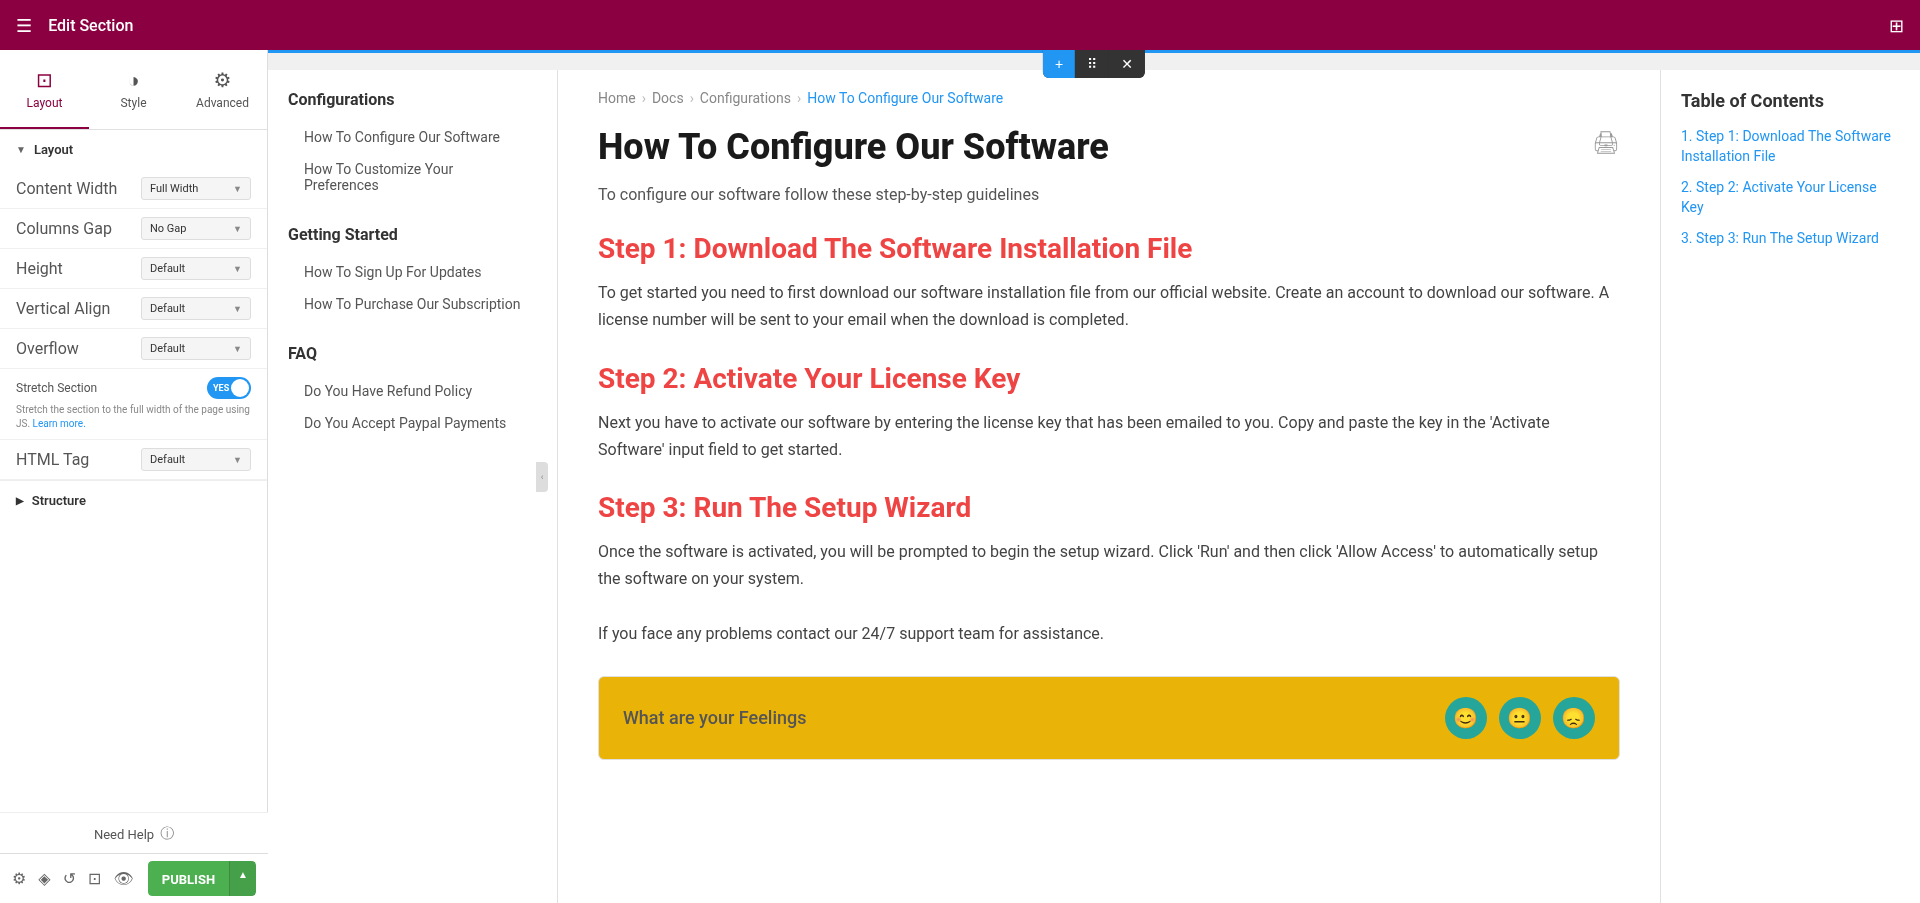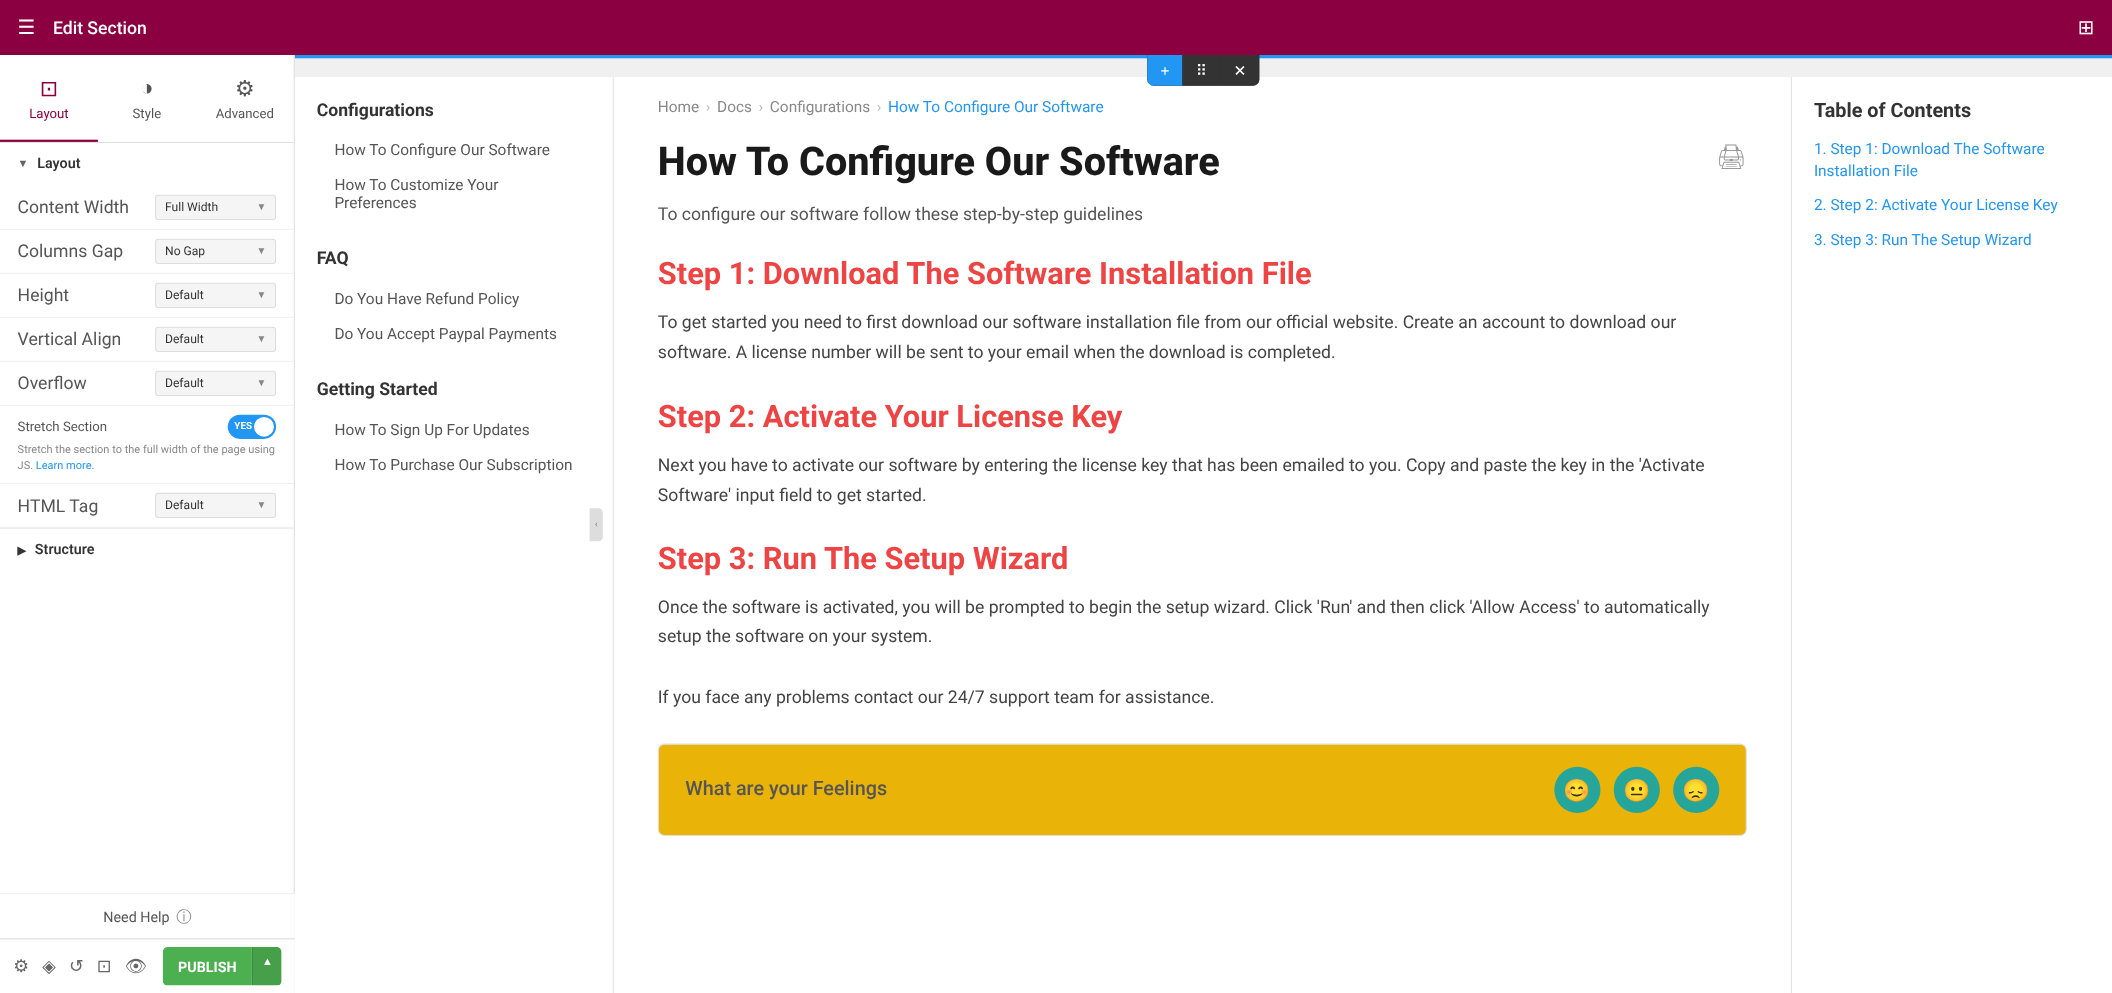--- a/index.html
+++ b/index.html
@@ -171,21 +171,21 @@
     .feelings-text { font-size: 18px; color: #555; font-weight: 500; }
     .feelings-icons { display: flex; gap: 12px; }
     .feeling-icon {
       width: 42px; height: 42px; border-radius: 50%; background: #26a69a;
       display: flex; align-items: center; justify-content: center;
       font-size: 20px; cursor: pointer;
     }
 
     
     #toc-sidebar {
-      width: 292px; flex-shrink: 0; padding: 20px 20px;
+      width: 260px; flex-shrink: 0; padding: 20px 20px;
       background: #fff; border-left: 1px solid #e0e0e0;
     }
     .toc-title { font-size: 18px; font-weight: 700; color: #333; margin-bottom: 16px; }
     .toc-item {
       font-size: 14px; color: #2196F3; margin-bottom: 12px; cursor: pointer;
       line-height: 1.4;
     }
 
     
     #content-area::before {
@@ -332,29 +332,29 @@
           <span style="font-size:9px;color:#888;">‹</span>
         </div>
 
         <div class="nav-group">
           <div class="nav-group-title">Configurations</div>
           <a class="nav-link">How To Configure Our Software</a>
           <a class="nav-link">How To Customize Your Preferences</a>
         </div>
 
         <div class="nav-group">
+          <div class="nav-group-title">Getting Started</div>
+          <a class="nav-link">How To Sign Up For Updates</a>
+          <a class="nav-link">How To Purchase Our Subscription</a>
+        </div>
+
+        <div class="nav-group">
           <div class="nav-group-title">FAQ</div>
           <a class="nav-link">Do You Have Refund Policy</a>
           <a class="nav-link">Do You Accept Paypal Payments</a>
-        </div>
-
-        <div class="nav-group">
-          <div class="nav-group-title">Getting Started</div>
-          <a class="nav-link">How To Sign Up For Updates</a>
-          <a class="nav-link">How To Purchase Our Subscription</a>
         </div>
       </div>
 
       <div id="article-area">
 
         <div class="print-icon">🖨</div>
 
         <div class="breadcrumb">
           <span style="cursor:pointer;">Home</span>
           <span class="sep">›</span>

